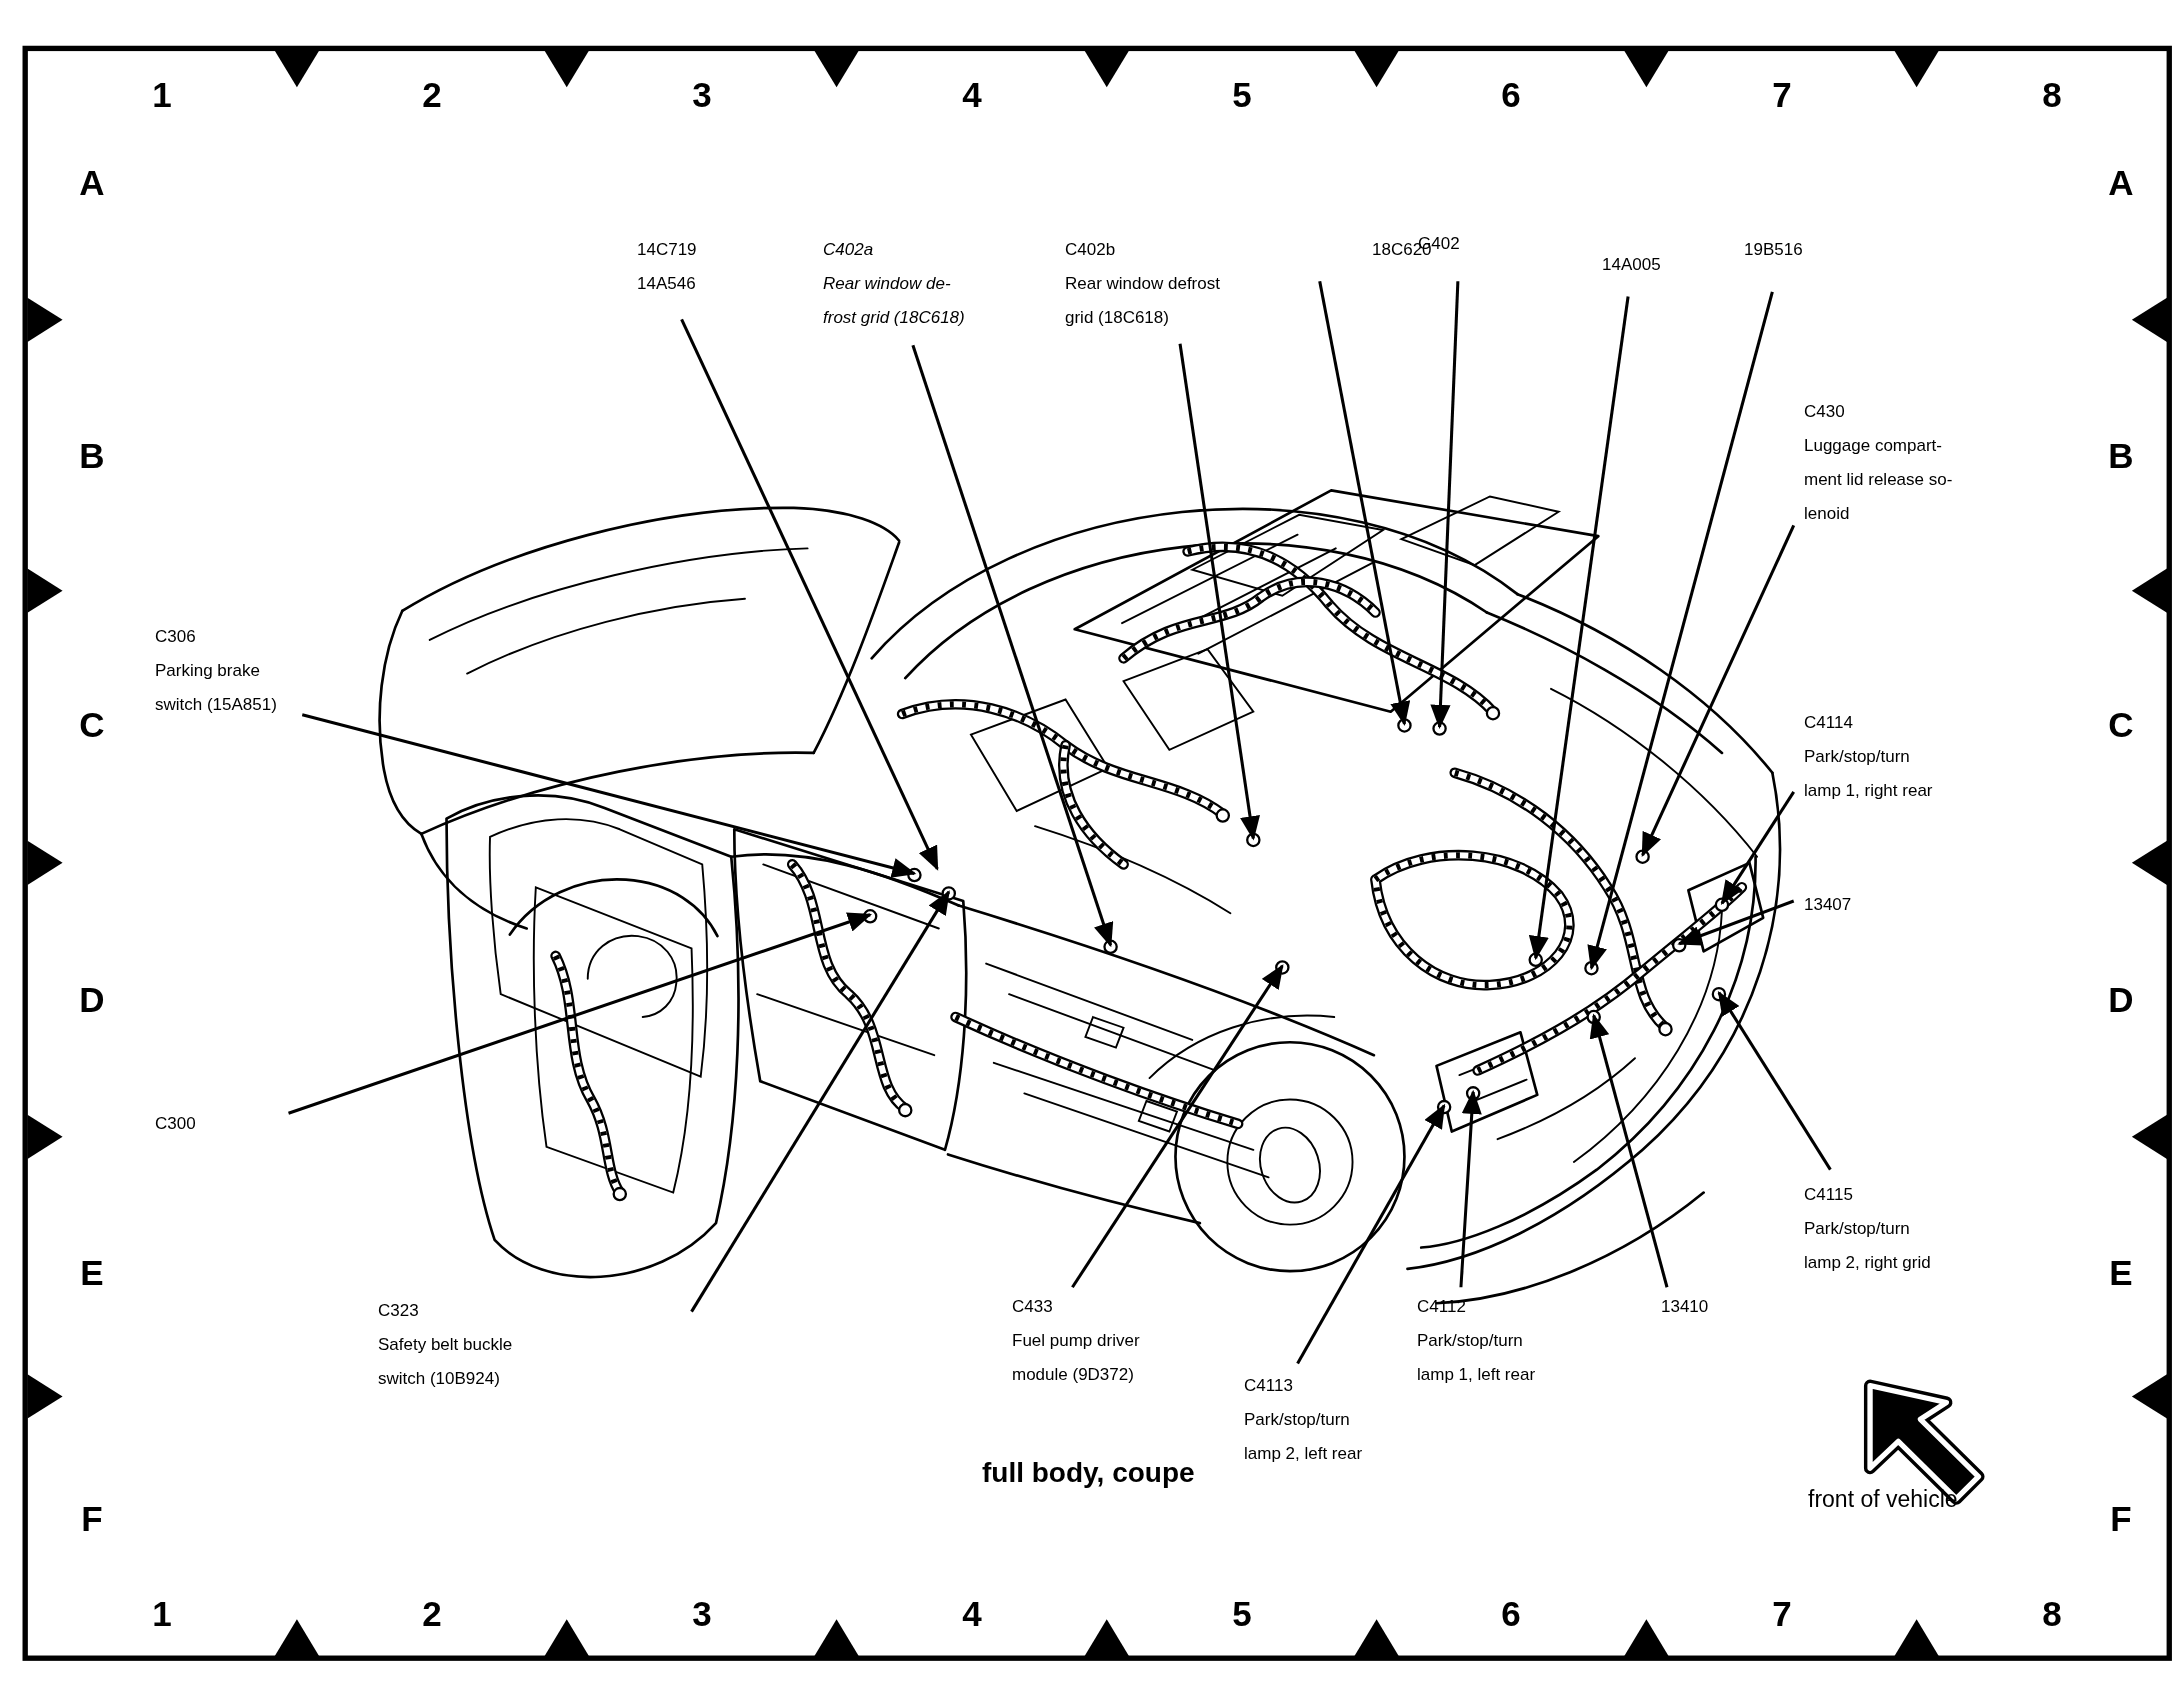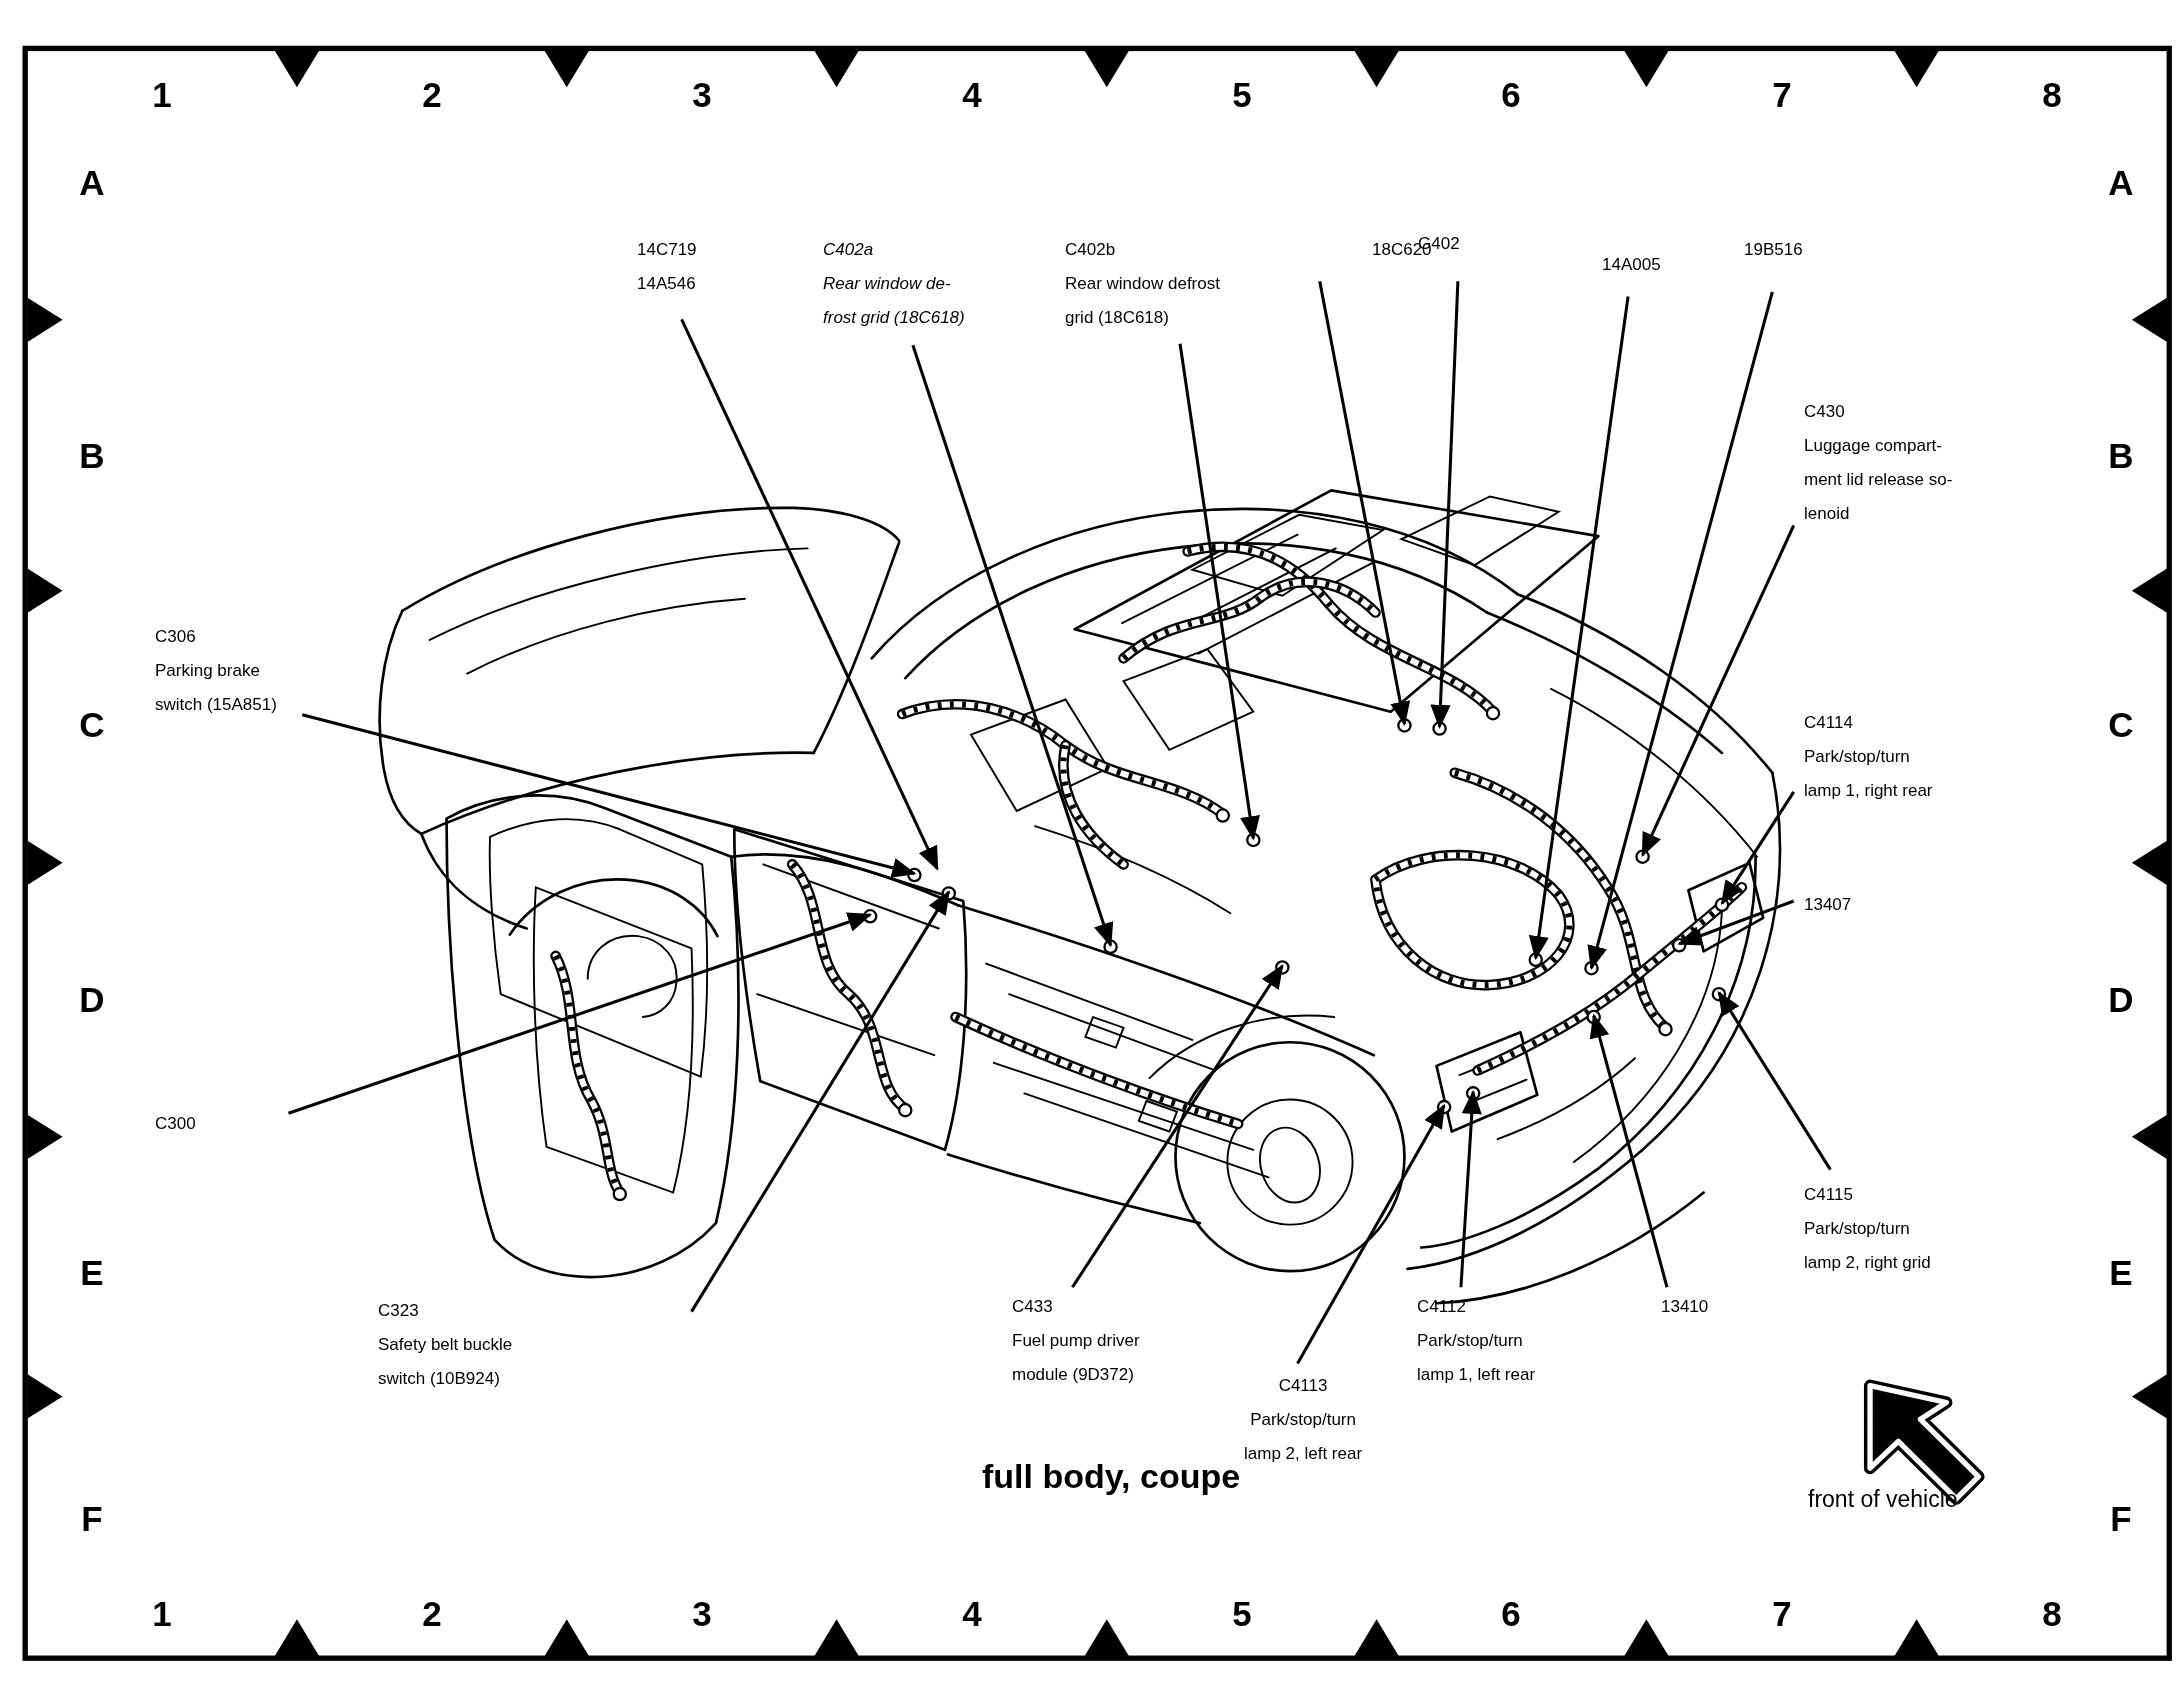--- a/index.html
+++ b/index.html
@@ -22,21 +22,21 @@
   
   .callout{
     position:absolute;font-size:17px;line-height:34px;white-space:pre;
     font-family:"Liberation Sans",sans-serif;color:#000;
   }
   .grid-glyph{
     position:absolute;font-size:35px;font-weight:bold;transform:translate(-50%,-50%);
     font-family:"Liberation Sans",sans-serif;color:#000;
   }
   .caption{
-    position:absolute;font-size:34px;font-weight:bold;white-space:pre;
+    position:absolute;font-size:28px;font-weight:bold;white-space:pre;
     font-family:"Liberation Sans",sans-serif;color:#000;
   }
   .front-note{
     position:absolute;font-size:23px;white-space:pre;
     font-family:"Liberation Sans",sans-serif;color:#000;
   }
 </style>
 </head>
 <body>
 
@@ -265,21 +265,21 @@
       <div class="callout" style="left: 155px; top: 620px;">C306
 Parking brake
 switch (15A851)</div>
       <div class="callout" style="left: 155px; top: 1107px;">C300</div>
       <div class="callout" style="left: 378px; top: 1294px;">C323
 Safety belt buckle
 switch (10B924)</div>
       <div class="callout" style="left: 1012px; top: 1290px;">C433
 Fuel pump driver
 module (9D372)</div>
-      <div class="callout" style="left: 1244px; top: 1369px; text-align: center;">C4113
+      <div class="callout" style="left: 1244px; top: 1369px;">C4113
 Park/stop/turn
 lamp 2, left rear</div>
       <div class="callout" style="left: 1417px; top: 1290px;">C4112
 Park/stop/turn
 lamp 1, left rear</div>
       <div class="callout" style="left: 1661px; top: 1290px;">13410</div>
     </div>
   <div id="gridglyphs">
       <div class="grid-glyph" style="left: 162px; top: 95px;">1</div>
       <div class="grid-glyph" style="left: 162px; top: 1614px;">1</div>

